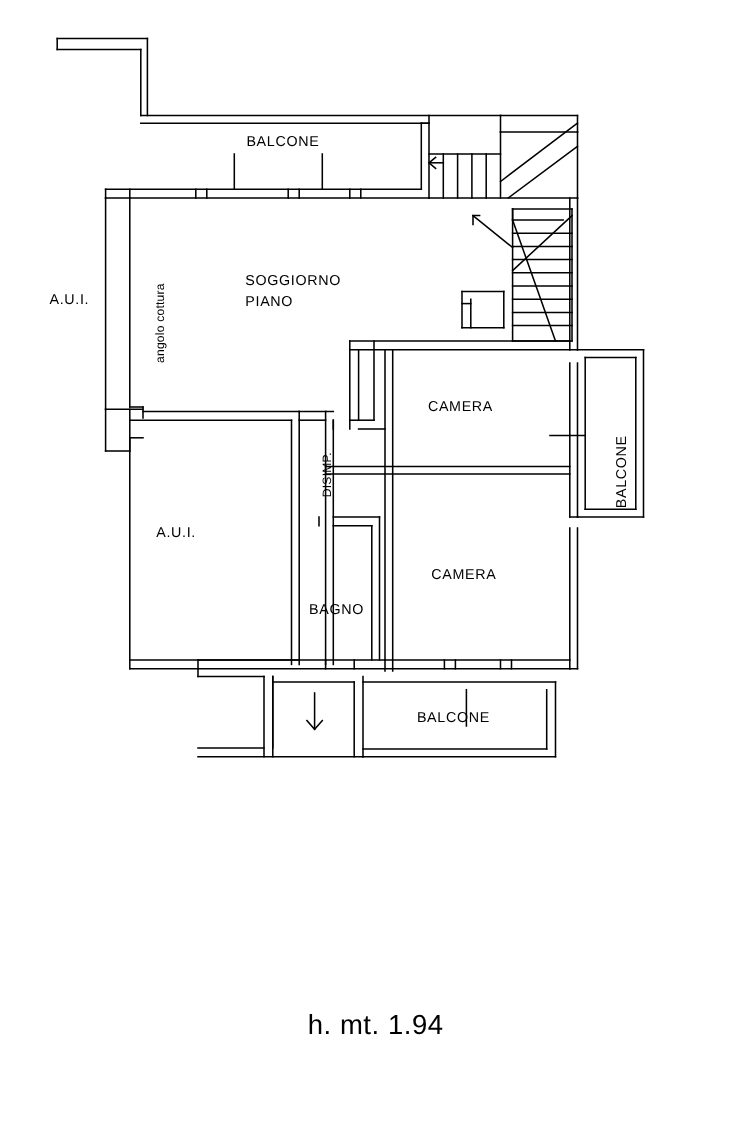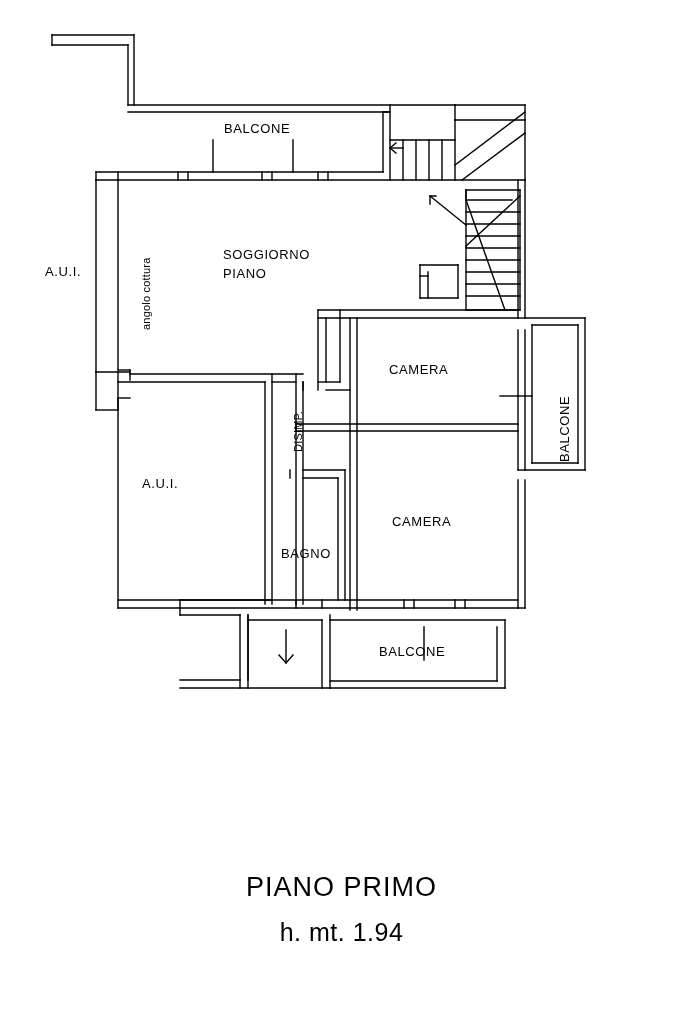--- a/index.html
+++ b/index.html
@@ -258,16 +258,15 @@
   <div class="lbl" style="left:389px; top:363px;">CAMERA</div>
 
   <div class="lbl" style="left:392px; top:515px;">CAMERA</div>
 
   <div class="lbl" style="left:281px; top:534px;margin-top:13px;">BAGNO</div>
 
   <div class="lbl vert" style="left:558px; top:462px;">BALCONE</div>
 
   <div class="lbl" style="left:379px; top:645px;">BALCONE</div>
 
-  <div class="caption" id="caption-title">PIANO PRIMO</div>
   <div class="caption" id="caption-sub">h. mt. 1.94</div>
 
 </div>
 
 </body></html>

